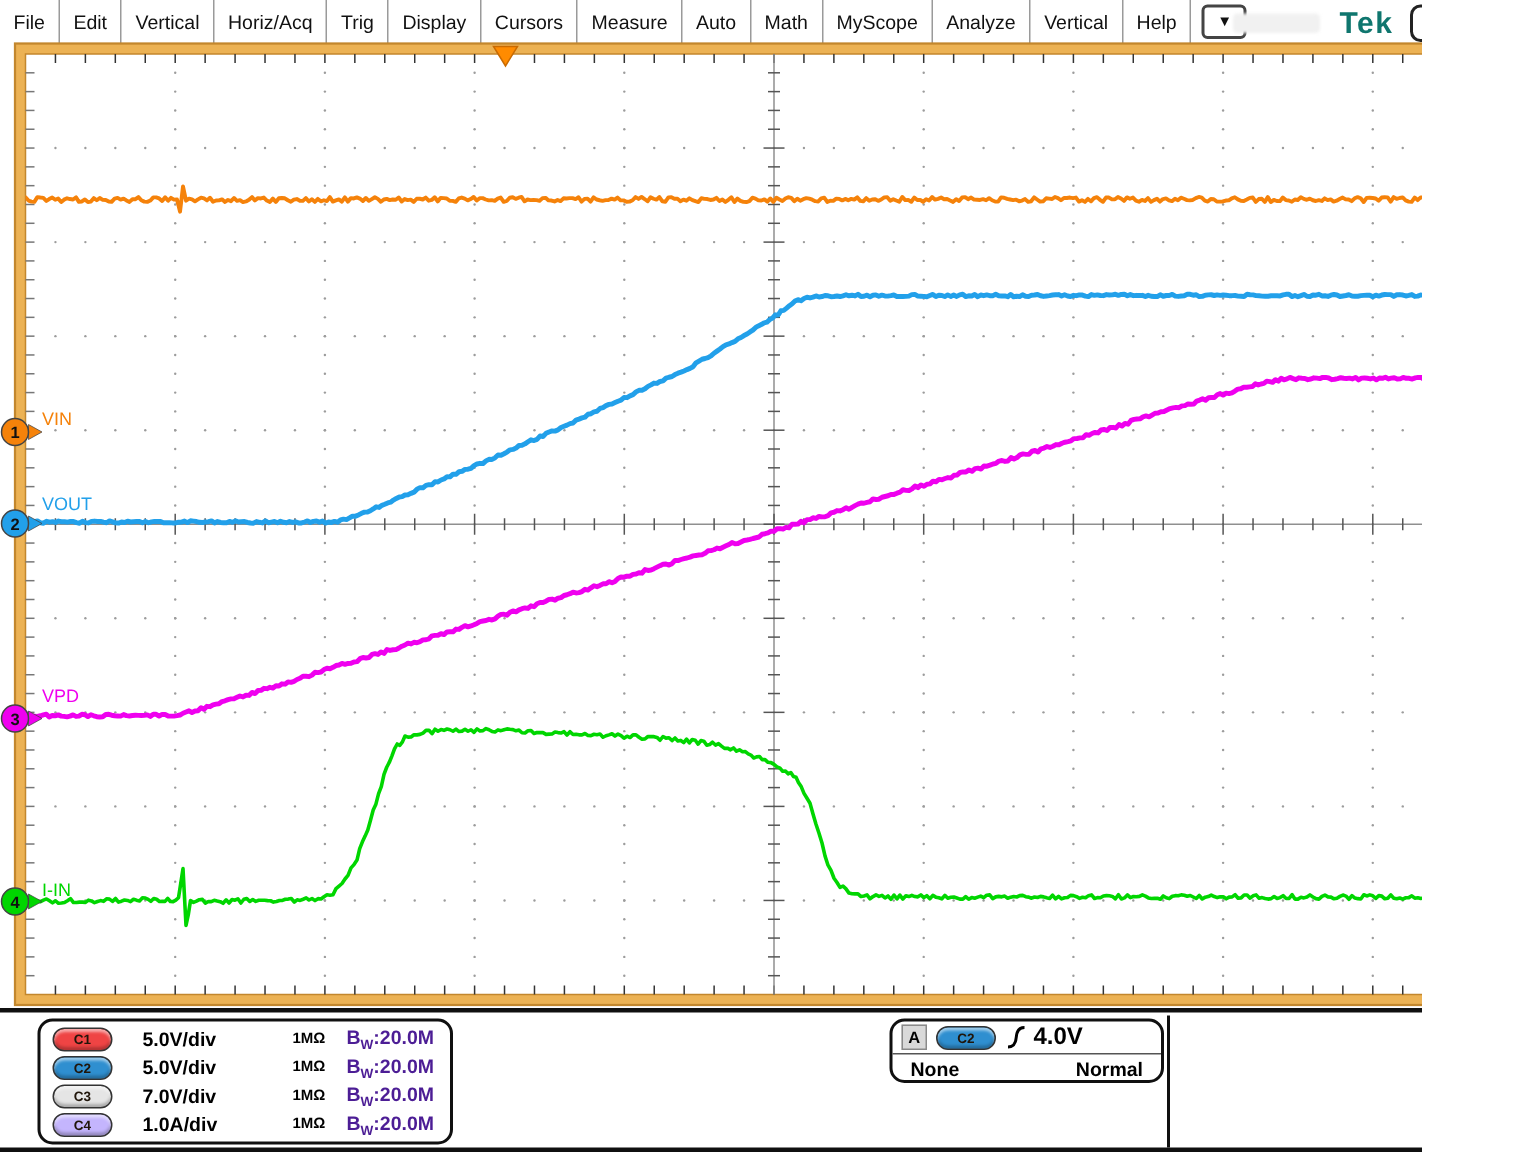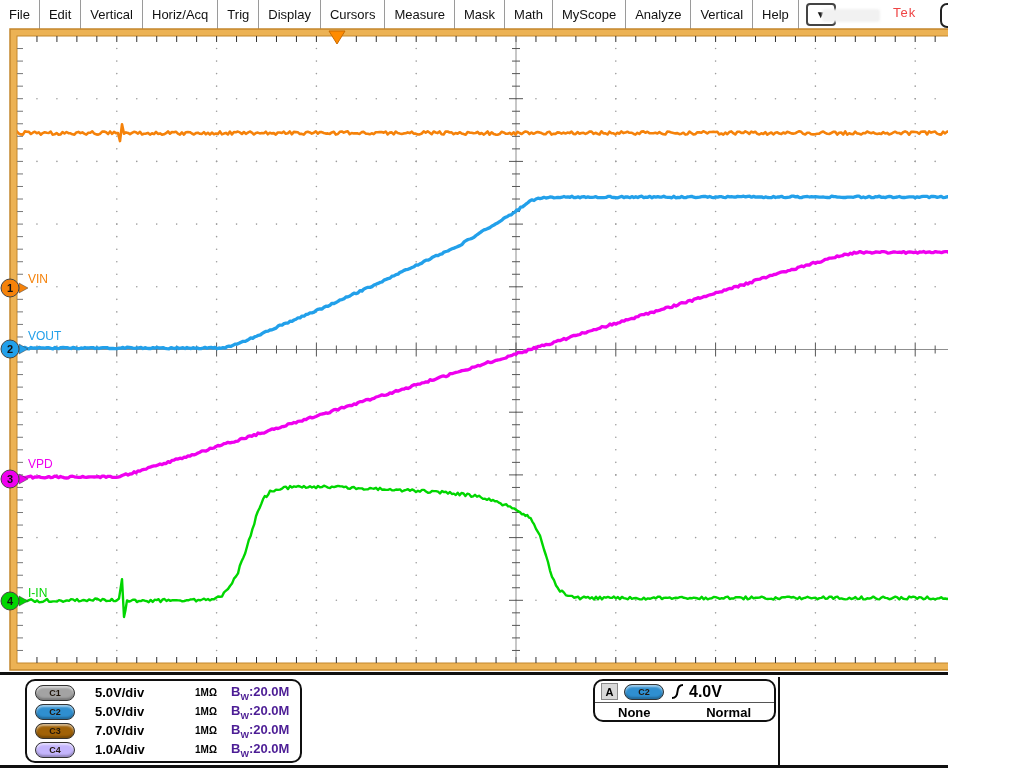--- a/index.html
+++ b/index.html
@@ -8,22 +8,22 @@
 
   
   .menubar{position:absolute;left:0;top:0;width:1024px;height:29px;background:#fff;
            display:flex;align-items:stretch;}
   .menu-item{display:flex;align-items:center;padding:0 9px;font-size:13px;color:#111;
              border-right:1px solid #9a9a9a;cursor:default;white-space:nowrap;}
   .menu-dd{margin:3px 0 3px 7px;width:26px;border:2px solid #444;border-radius:4px;
            display:flex;align-items:center;justify-content:center;font-size:10px;color:#111;background:#fff;}
   .logo-smudge{position:absolute;left:822px;top:9px;width:58px;height:13px;background:#f1f1f1;
                border-radius:3px;filter:blur(1px);}
-  .tek-logo{position:absolute;left:893px;top:5px;font-size:13px;font-weight:normal;
-            color:#ef4444;letter-spacing:1px;}
+  .tek-logo{position:absolute;left:893px;top:5px;font-size:20px;font-weight:bold;
+            color:#0f766e;letter-spacing:1px;}
   .winbtn{position:absolute;top:3px;width:30px;height:25px;border:2px solid #222;border-radius:7px;
           background:#fff;display:flex;align-items:center;justify-content:center;
           font-size:14px;font-weight:bold;color:#111;box-sizing:border-box;}
   #btn-min{left:940px;}
   #btn-close{left:979px;}
 
   
   #scope-svg{position:absolute;left:0;top:0;}
 
   
@@ -36,21 +36,21 @@
   .pill{width:38px;height:14px;border:1px solid #333;border-radius:8px;margin-left:2px;
         display:flex;align-items:center;justify-content:center;font-size:9px;font-weight:bold;color:#20150a;
         box-shadow:inset 0 2px 2px rgba(255,255,255,.55), inset 0 -2px 2px rgba(0,0,0,.25);}
   .ch-scale{margin-left:20px;width:100px;font-size:13px;font-weight:bold;color:#000;}
   .ch-imp{width:36px;font-size:10px;font-weight:bold;color:#000;}
   .ch-bw{font-size:13px;font-weight:bold;color:#4c1d95;}
   .ch-bw sub{font-size:9px;font-weight:bold;}
   #trig-box{left:593px;top:4px;width:183px;height:43px;}
   .trig-r1{position:absolute;left:0;top:0;width:100%;height:21px;display:flex;align-items:center;padding:0 6px;box-sizing:border-box;}
   .trig-r2{position:absolute;left:0;top:21px;width:100%;height:20px;border-top:1px solid #555;
-           display:flex;align-items:center;justify-content:space-between;padding:0 23px;box-sizing:border-box;
+           display:flex;align-items:center;justify-content:space-between;padding:0 12px;box-sizing:border-box;
            font-size:13px;font-weight:bold;color:#000;}
   .abadge{width:15px;height:15px;background:#d9d9d9;border:1px solid #8a8a8a;display:flex;align-items:center;
           justify-content:center;font-size:11px;font-weight:bold;color:#000;}
   .trig-pill{margin-left:6px;}
   .slope-ic{margin-left:7px;}
   .trig-level{margin-left:5px;font-size:16px;font-weight:bold;color:#000;}
   #vdivider{position:absolute;left:778px;top:2px;width:2px;height:88px;background:#101010;}
   #hz-box{left:783px;top:4px;width:238px;height:84px;}
   .hz{position:absolute;font-size:13px;font-weight:bold;color:#000;white-space:nowrap;}
   .therm{position:absolute;right:13px;top:21px;}
@@ -63,21 +63,21 @@
   <div class="menubar">
     <div id="menu-items" style="display:flex">
         <div class="menu-item">File</div>
         <div class="menu-item">Edit</div>
         <div class="menu-item">Vertical</div>
         <div class="menu-item">Horiz/Acq</div>
         <div class="menu-item">Trig</div>
         <div class="menu-item">Display</div>
         <div class="menu-item">Cursors</div>
         <div class="menu-item">Measure</div>
-        <div class="menu-item">Mask</div>
+        <div class="menu-item">Auto</div>
         <div class="menu-item">Math</div>
         <div class="menu-item">MyScope</div>
         <div class="menu-item">Analyze</div>
         <div class="menu-item">Vertical</div>
         <div class="menu-item">Help</div>
       </div>
     <div class="menu-dd">
       <span>▼</span>
     </div>
   </div>
@@ -1214,33 +1214,33 @@
       <g>
         <rect x="1006" y="298.5" width="9" height="3" fill="#00a2f0"></rect>
         <path d="M995 300 L1008 294 L1008 306 Z" fill="#00a2f0"></path>
       </g>
     </svg>
 
   <div class="bottombar">
 
     <div class="rbox" id="ch-box">
         <div class="ch-row">
-          <div class="pill" style="background: #a3a3a3;">C1</div>
+          <div class="pill" style="background: #ef4444;">C1</div>
           <span class="ch-scale">5.0V/div</span>
           <span class="ch-imp">1MΩ</span>
           <span class="ch-bw"><span>B</span><sub>W</sub><span>:20.0M</span></span>
         </div>
         <div class="ch-row">
           <div class="pill" style="background: rgb(47, 143, 208);">C2</div>
           <span class="ch-scale">5.0V/div</span>
           <span class="ch-imp">1MΩ</span>
           <span class="ch-bw"><span>B</span><sub>W</sub><span>:20.0M</span></span>
         </div>
         <div class="ch-row">
-          <div class="pill" style="background: #a16207;">C3</div>
+          <div class="pill" style="background: #e5e5e5;">C3</div>
           <span class="ch-scale">7.0V/div</span>
           <span class="ch-imp">1MΩ</span>
           <span class="ch-bw"><span>B</span><sub>W</sub><span>:20.0M</span></span>
         </div>
         <div class="ch-row">
           <div class="pill" style="background: #c4b5fd;">C4</div>
           <span class="ch-scale">1.0A/div</span>
           <span class="ch-imp">1MΩ</span>
           <span class="ch-bw"><span>B</span><sub>W</sub><span>:20.0M</span></span>
         </div>

